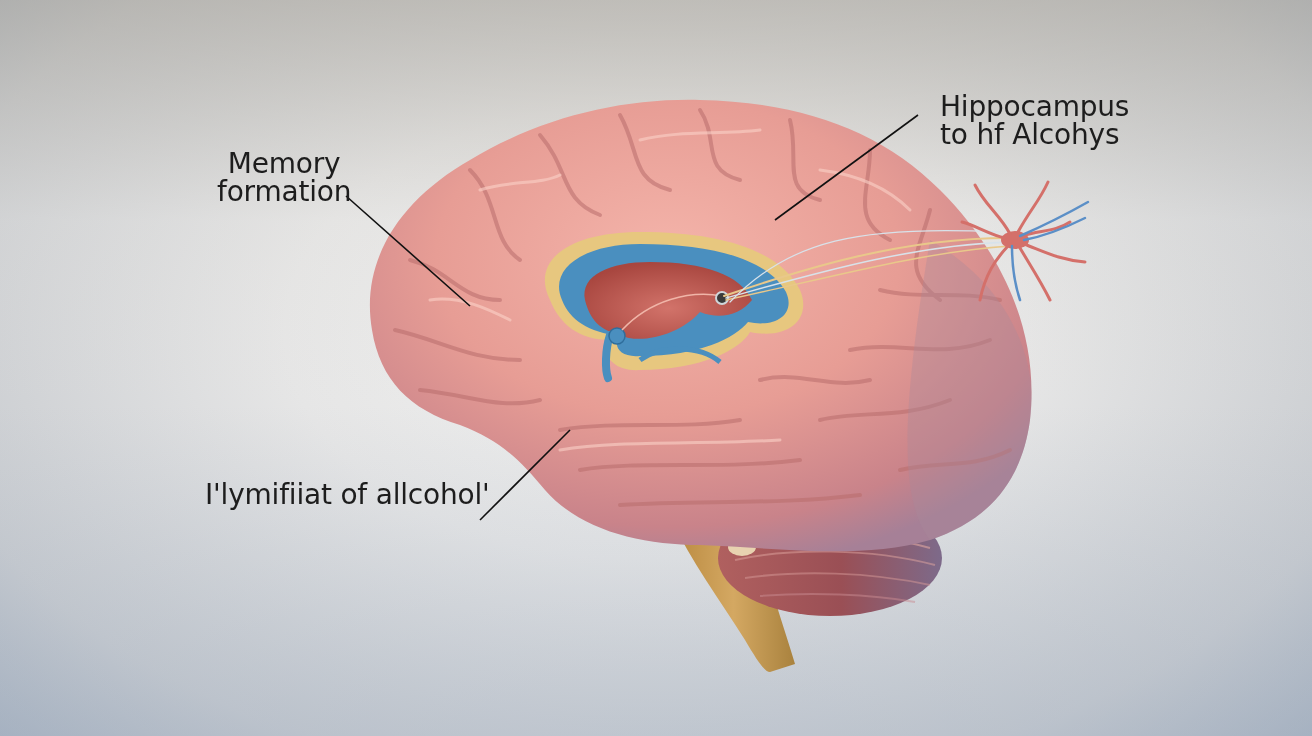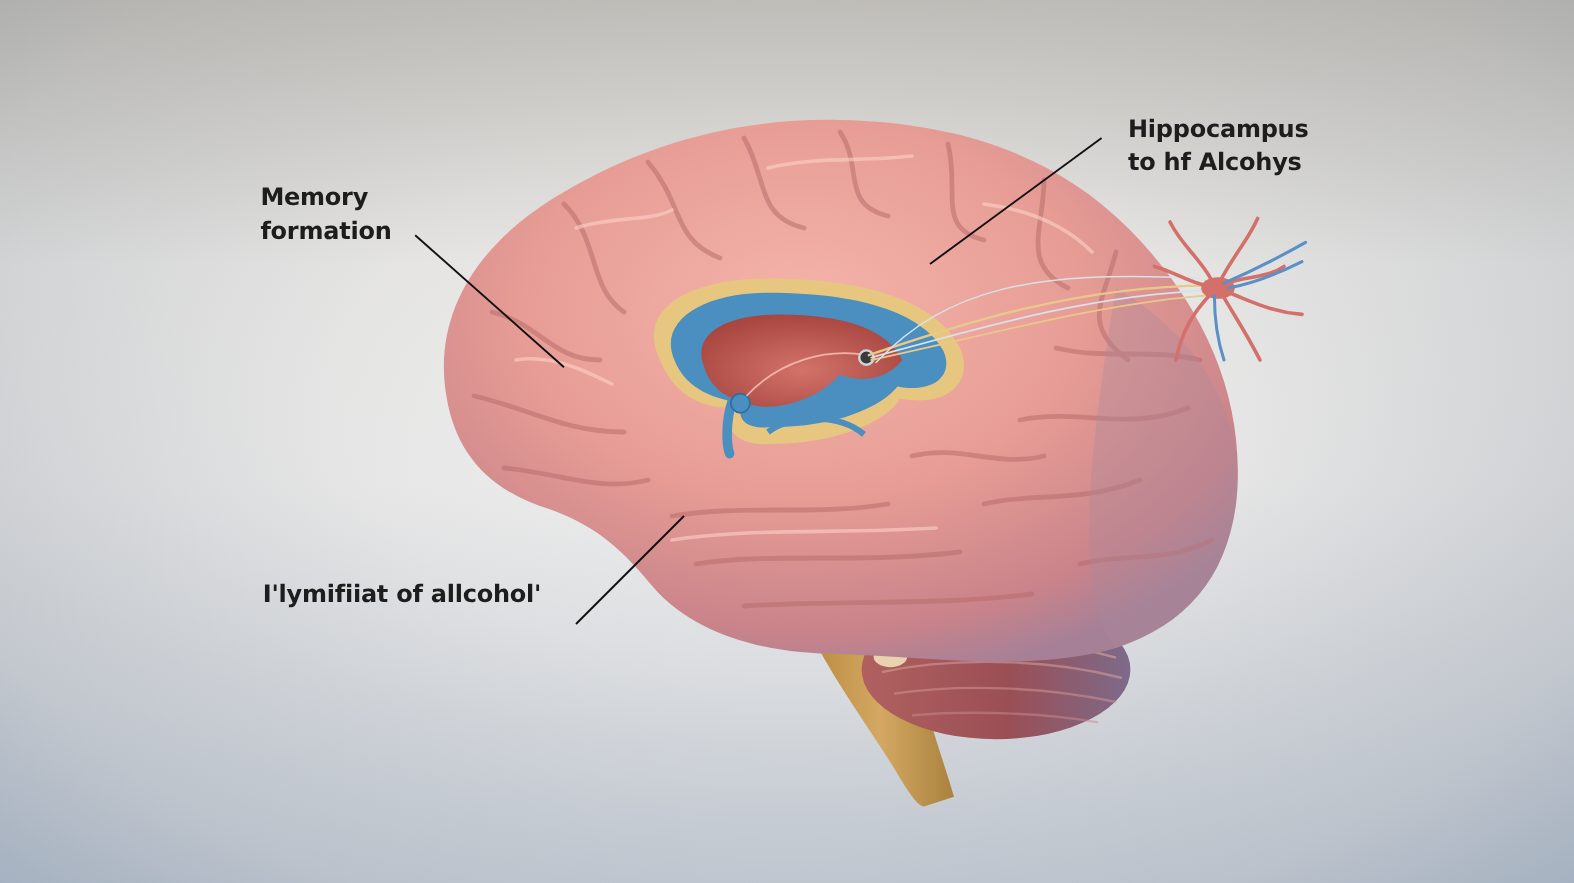--- a/index.html
+++ b/index.html
@@ -7,22 +7,22 @@
     width: 1312px; height: 736px; overflow: hidden; position: relative;
     background: radial-gradient(ellipse at 50% 45%, #f1f1f0 0%, #e6e6e6 40%, #c9ccd0 80%, #a9b3c0 100%);
     font-family: "DejaVu Sans", sans-serif;
   }
   .bg-top {
     position: absolute; left: 0; top: 0; width: 1312px; height: 736px;
     background: linear-gradient(180deg, rgba(170,165,155,0.55) 0%, rgba(225,222,216,0.2) 30%, rgba(240,240,240,0) 55%, rgba(160,175,195,0.35) 100%);
     pointer-events: none;
   }
   .label {
-    position: absolute; color: #1d1d1d; font-size: 20px; line-height: 28px;
-    font-family: "DejaVu Sans", sans-serif; letter-spacing: -0.2px; font-weight: bold;
+    position: absolute; color: #1d1d1d; font-size: 28px; line-height: 28px;
+    font-family: "DejaVu Sans", sans-serif; letter-spacing: -0.2px;
   }
   .label span { display: block; white-space: nowrap; }
   #scene { position: absolute; left: 0; top: 0; }
 </style>
 </head>
 <body>
 
 <div class="bg-top"></div>
 
 <svg id="scene" width="1312" height="736" viewBox="0 0 1312 736">
@@ -132,25 +132,25 @@
     </g>
   </g>
 
   <g stroke="#111111" stroke-width="1.6">
     <line x1="346" y1="196" x2="470" y2="306"></line>
     <line x1="918" y1="115" x2="775" y2="220"></line>
     <line x1="480" y1="520" x2="570" y2="430"></line>
   </g>
 </svg>
 
-<div class="label" style="left:217px; top:150px;">
+<div class="label" style="left:217px; top:150px;text-align:center;">
   <span>Memory</span>
   <span>formation</span>
 </div>
 
 <div class="label" style="left:940px; top:93px;">
   <span>Hippocampus</span>
   <span>to hf Alcohys</span>
 </div>
 
-<div class="label" style="left:219px; top:481px;">
+<div class="label" style="left:205px; top:481px;">
   <span>I'lymifiiat of allcohol'</span>
 </div>
 
 </body></html>

